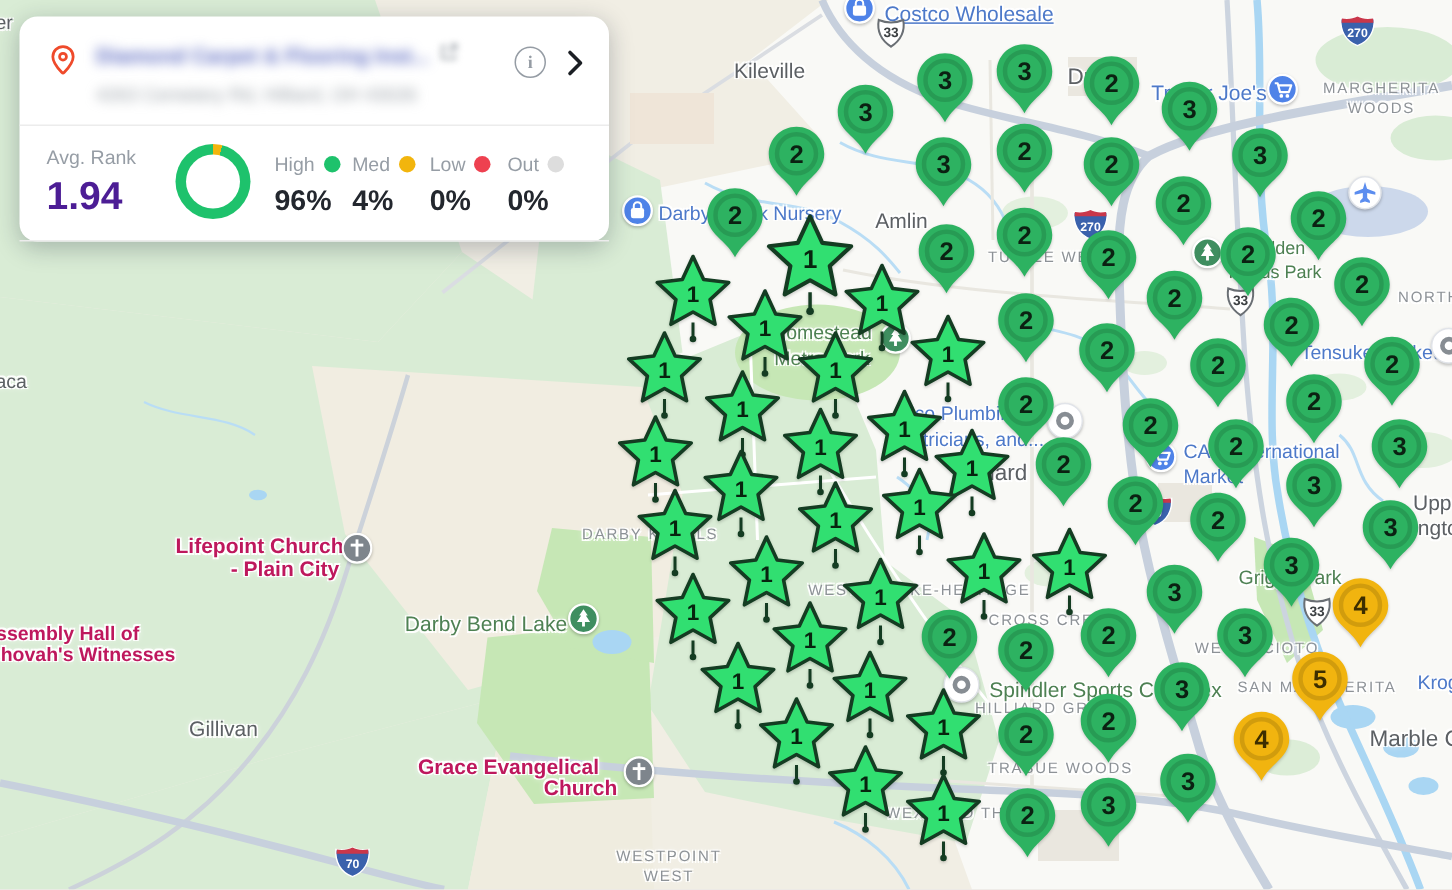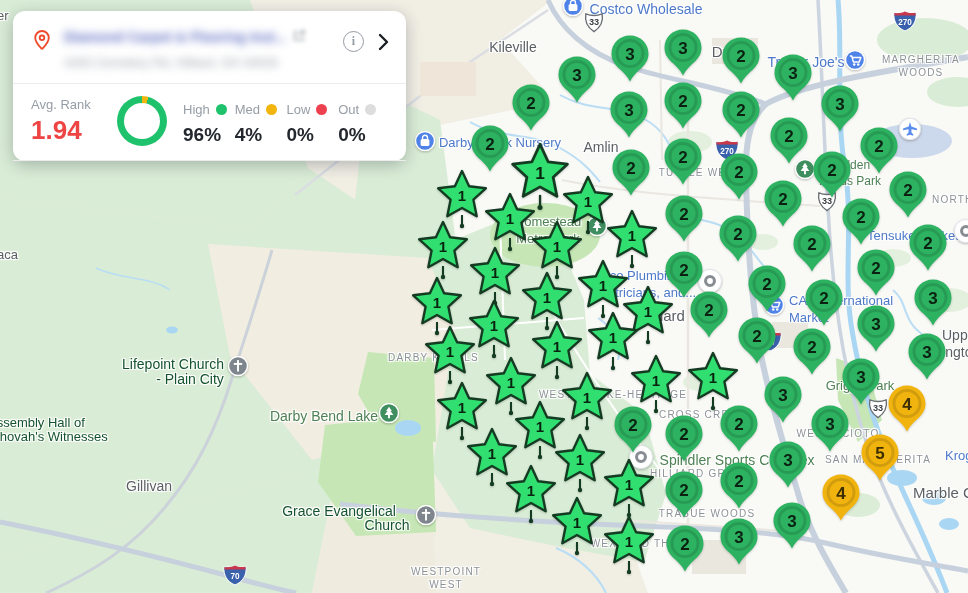--- a/index.html
+++ b/index.html
@@ -12,21 +12,21 @@
   
   .map-label{position:absolute;transform:translate(-50%,-50%);white-space:nowrap;text-align:center;
     line-height:1.3;
     text-shadow:-1px -1px 0 rgba(255,255,255,.95),1px -1px 0 rgba(255,255,255,.95),
                 -1px 1px 0 rgba(255,255,255,.95),1px 1px 0 rgba(255,255,255,.95),0 0 4px #fff;}
   .map-label.left{transform:translate(0,-50%);text-align:left}
   .town{color:#5c6064;font-weight:500;font-size:14px}
   .locality{color:#8d9297;font-size:10px;letter-spacing:1.2px;font-weight:500}
   .park{color:#4e8153;font-weight:500;font-size:12px}
   .business{color:#4d79c9;font-weight:500;font-size:13px}
-  .church{color:#14532d;font-weight:400;font-size:13px}
+  .church{color:#be185d;font-weight:700;font-size:13px}
 
   .shield{position:absolute;transform:translate(-50%,-50%)}
   .poi{position:absolute;transform:translate(-50%,-50%);filter:drop-shadow(0 1px 1px rgba(0,0,0,.25))}
   .marker{position:absolute;filter:drop-shadow(0 1px 1px rgba(0,0,0,.2))}
   .marker svg text{font-family:"Liberation Sans",sans-serif}
 
   
   #card{position:absolute;left:13px;top:11px;width:393px;background:#fff;border-radius:12px;
         box-shadow:0 4px 16px rgba(25,35,55,.28);z-index:500;color:#23272e}
   .c-header{display:flex;align-items:flex-start;padding:17px 16px 13px 18px}
@@ -39,21 +39,21 @@
   .blur-addr{font-size:12.5px;color:#9aa1a8;filter:blur(4px);margin-top:10px;white-space:nowrap;
              overflow:hidden;max-width:255px}
   .c-actions{display:flex;align-items:center;gap:13px;margin-left:8px;margin-top:3px}
   .info-icon{width:19px;height:19px;border:1.6px solid #959ca4;border-radius:50%;color:#959ca4;
              font-size:12px;font-weight:600;display:flex;align-items:center;justify-content:center;
              font-family:"Liberation Serif",serif;cursor:pointer}
   .divider{border-top:1px solid #ececec}
   .c-stats{display:flex;align-items:flex-end;padding:12px 16px 14px 18px}
   .avg-block{width:86px;flex:0 0 auto}
   .lab{font-size:13px;color:#969da5}
-  .avg-val{font-size:26px;font-weight:700;margin-top:3px;color:#ef4444}
+  .avg-val{font-size:26px;font-weight:700;margin-top:3px;color:#4c1d95}
   .donut{width:50px;height:50px;border-radius:50%;position:relative;flex:0 0 auto;margin-right:16px}
   .donut::after{content:"";position:absolute;inset:7px;background:#fff;border-radius:50%}
   .leg-col{flex:1 1 0;min-width:0}
   .leg-top{display:flex;align-items:center;gap:6px}
   .leg-dot{width:11px;height:11px;border-radius:50%;flex:0 0 auto}
   .leg-val{font-size:19px;font-weight:700;margin-top:7px}
   .c-keywords{padding:11px 18px 16px}
   .blur-kw{font-size:14px;color:#8f969e;filter:blur(4px);margin-top:9px;white-space:nowrap;
            overflow:hidden;max-width:330px}
 </style>
@@ -115,21 +115,21 @@
     <path d="M818,0 C822,70 824,150 830,240 C836,320 846,380 868,448 C886,500 914,550 938,593" stroke="#ccd4df" stroke-width="3.5" fill="none"></path>
     <path d="M548,0 C560,28 586,52 626,66 C666,80 712,84 766,104" stroke="#c7d0dd" stroke-width="5" fill="none"></path>
     <path d="M968,57 C880,72 802,84 766,104 C748,120 745,148 746,180 C748,258 752,300 760,350 C770,402 786,452 800,500 C812,536 830,566 846,593" stroke="#c7d0dd" stroke-width="6" fill="none"></path>
     <path d="M0,522 C80,538 162,558 236,578 C262,585 282,590 296,593" stroke="#c7d0dd" stroke-width="5" fill="none"></path>
     <path d="M340,504 C420,514 540,522 640,526 C720,529 782,532 830,544 C890,558 932,564 968,571" stroke="#c7d0dd" stroke-width="5" fill="none"></path>
   </svg>
 
   <div id="labels" class="layer">
       <div class="map-label town left" style="font-size: 13px; left: -3px; top: 16px;">er</div>
       <div class="map-label town" style="font-size: 14px; left: 513px; top: 47px;">Kileville</div>
-      <div class="map-label business" style="font-size: 14px; left: 646px; top: 9px;">Costco Wholesale</div>
+      <div class="map-label business" style="font-size: 14px; left: 646px; top: 9px; text-decoration: underline;">Costco Wholesale</div>
       <div class="map-label town" style="font-size: 15px; left: 733px; top: 52px;">Dublin</div>
       <div class="map-label business" style="font-size: 14px; left: 806px; top: 62px;">Trader Joe's</div>
       <div class="map-label locality" style="left: 921px; top: 66px;">
         <div>MARGHERITA</div>
         <div>WOODS</div>
       </div>
       <div class="map-label town" style="font-size: 14px; left: 601px; top: 147px;">Amlin</div>
       <div class="map-label business" style="font-size: 13px; left: 500px; top: 143px;">Darby Creek Nursery</div>
       <div class="map-label park" style="left: 850px; top: 174px;">
         <div>Walden</div>

